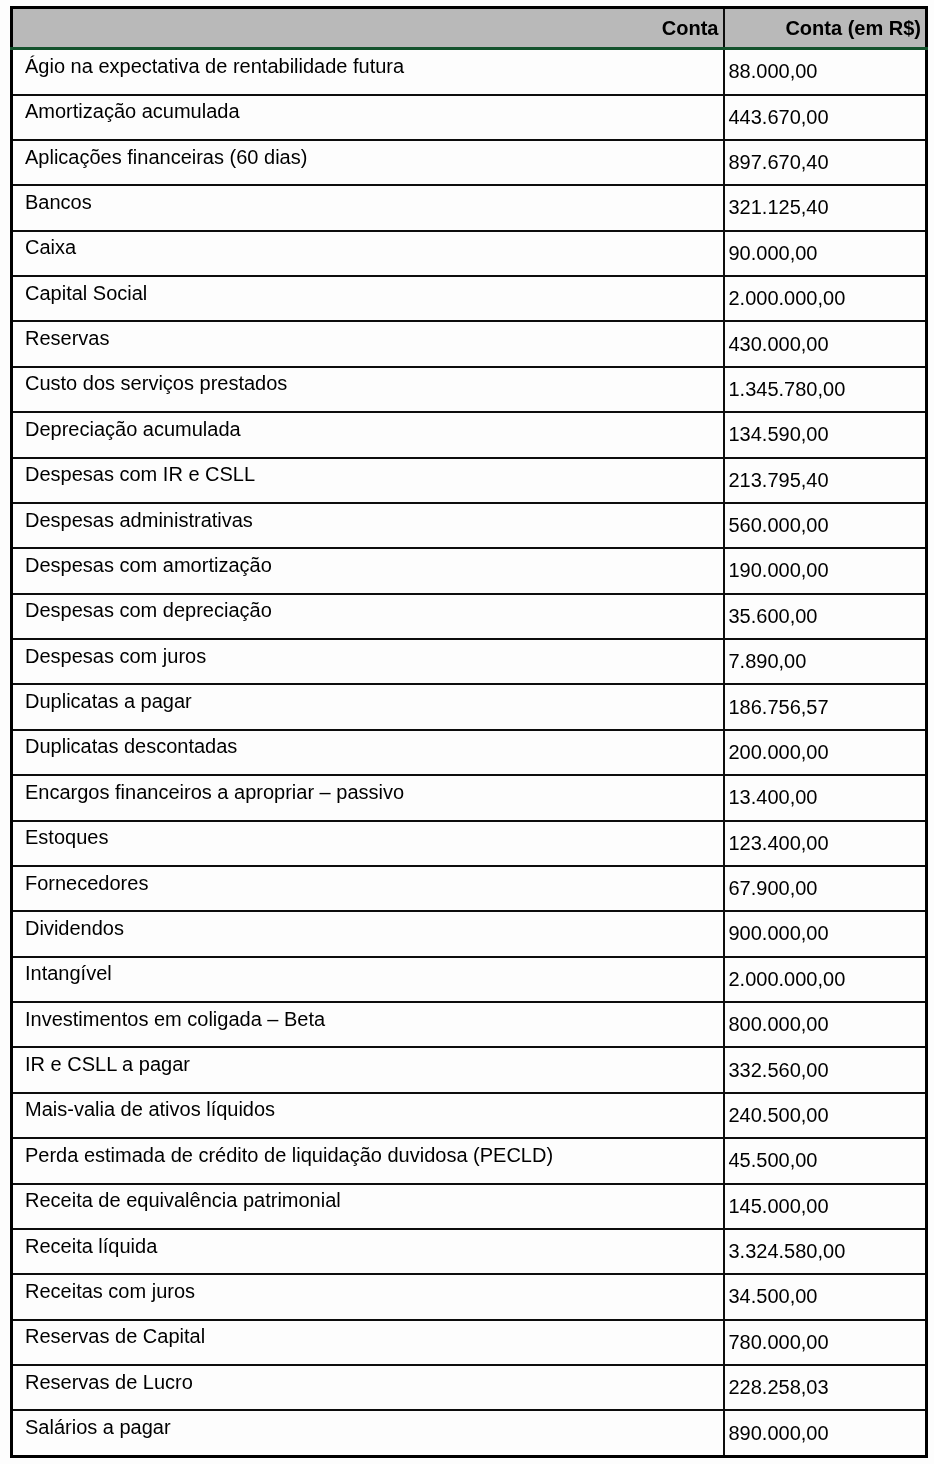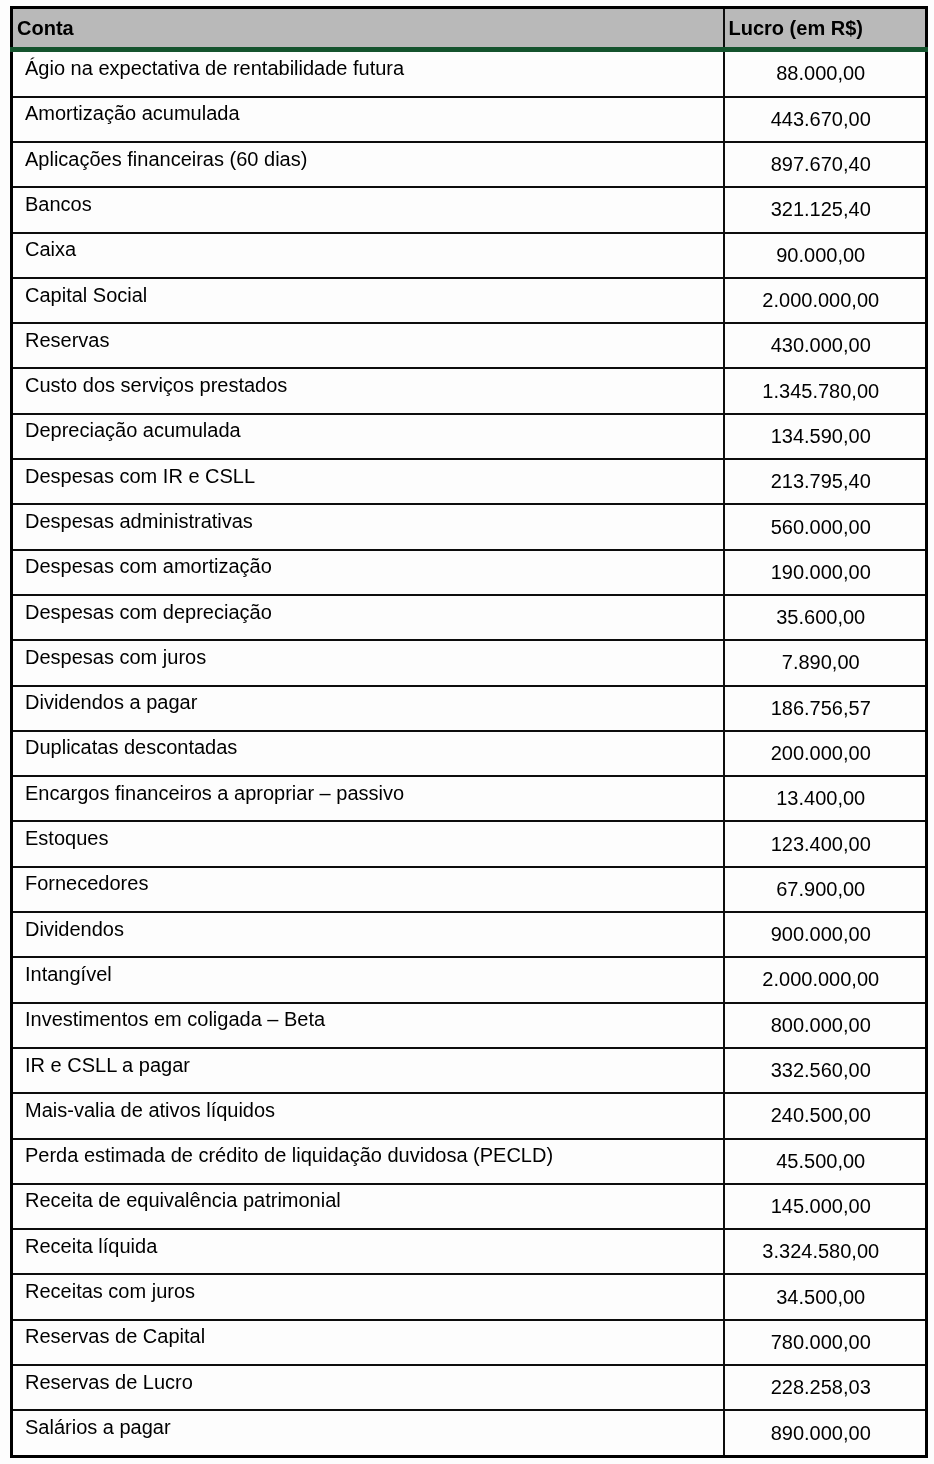--- a/index.html
+++ b/index.html
@@ -30,47 +30,47 @@
   table.accounts td {
     border: 2px solid #0d0d0d;
     color: #000;
     font-size: 20px;
     overflow: hidden;
     white-space: nowrap;
   }
   table.accounts thead th {
     background: #b9b9b9;
     font-weight: bold;
-    text-align: left;
+    text-align: right;
     height: 38px;
-    border-bottom: 5px solid #14532d;
+    border-bottom: 3px solid #14532d;
     padding: 0 4px;
   }
   table.accounts td.conta {
     text-align: left;
     padding: 0 6px 11px 12px;
   }
   table.accounts td.valor {
-    text-align: center;
+    text-align: left;
     padding: 0 12px 0 4px;
   }
 </style>
 </head>
 <body>
 
 <div class="page">
   <table class="accounts">
     <colgroup>
       <col class="col-conta">
       <col class="col-valor">
     </colgroup>
     <thead>
       <tr>
         <th>Conta</th>
-        <th>Lucro (em R$)</th>
+        <th>Conta (em R$)</th>
       </tr>
     </thead>
     <tbody>
         <tr>
           <td class="conta">Ágio na expectativa de rentabilidade futura</td>
           <td class="valor">88.000,00</td>
         </tr>
         <tr>
           <td class="conta">Amortização acumulada</td>
           <td class="valor">443.670,00</td>
@@ -117,21 +117,21 @@
         </tr>
         <tr>
           <td class="conta">Despesas com depreciação</td>
           <td class="valor">35.600,00</td>
         </tr>
         <tr>
           <td class="conta">Despesas com juros</td>
           <td class="valor">7.890,00</td>
         </tr>
         <tr>
-          <td class="conta">Dividendos a pagar</td>
+          <td class="conta">Duplicatas a pagar</td>
           <td class="valor">186.756,57</td>
         </tr>
         <tr>
           <td class="conta">Duplicatas descontadas</td>
           <td class="valor">200.000,00</td>
         </tr>
         <tr>
           <td class="conta">Encargos financeiros a apropriar – passivo</td>
           <td class="valor">13.400,00</td>
         </tr>

